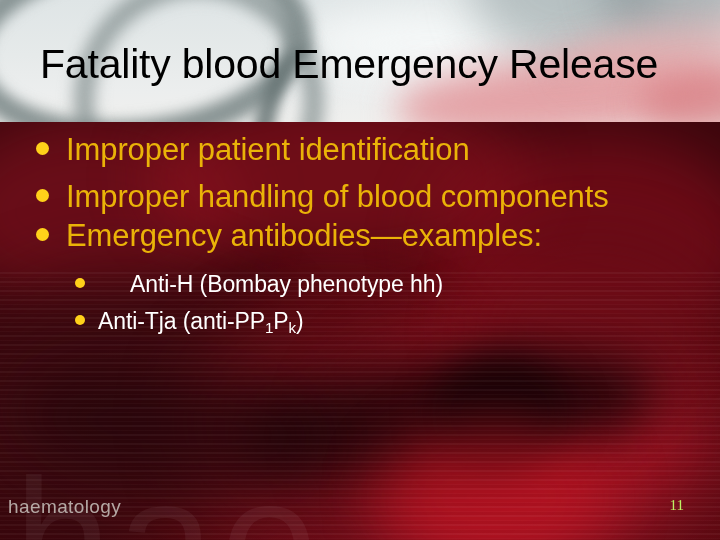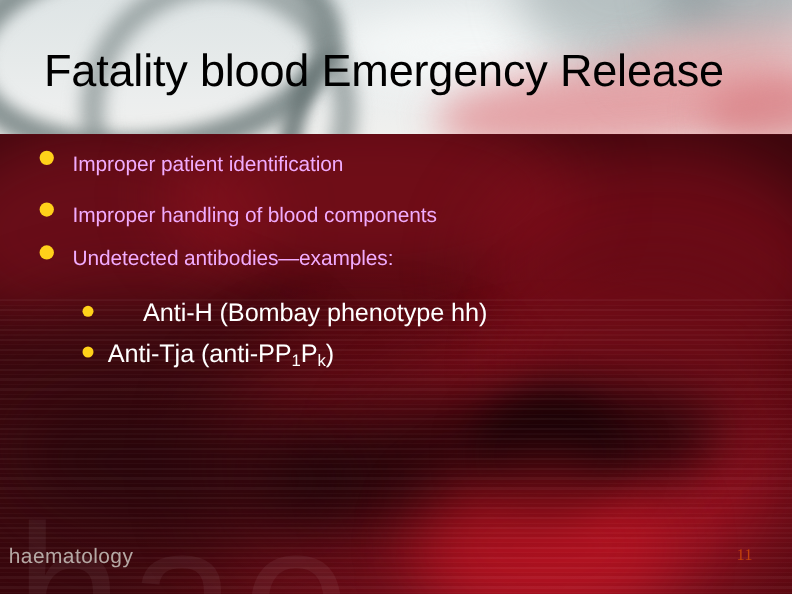--- a/index.html
+++ b/index.html
@@ -222,23 +222,23 @@
     display: inline-block;
   }
   .lvl1 { left: 36px; }
   .lvl1 .dot {
     width: 13px; height: 13px;
     margin-right: 17px;
     position: relative;
     top: -5px;
   }
   .lvl1 .txt {
-    font-size: 19px;
+    font-size: 31px;
     line-height: 34px;
-    color: #f0abfc;
+    color: #eab308;
     letter-spacing: -0.1px;
   }
   .lvl2 { left: 75px; }
   .lvl2 .dot {
     width: 10px; height: 10px;
     margin-right: 13px;
     position: relative;
     top: -4px;
   }
   .lvl2 .txt {
@@ -270,21 +270,21 @@
     color: #cfcac4;
     opacity: 0.82;
     letter-spacing: 0.4px;
   }
   .page-number {
     position: absolute;
     right: 36px;
     bottom: 26px;
     font-size: 15px;
     line-height: 17px;
-    color: #c2410c;
+    color: #bef264;
     font-family: "Liberation Serif", serif;
   }
 </style>
 </head>
 <body>
 
 <div class="slide">
 
   <div class="header-band">
     <div class="hdr-blob hdr-white"></div>
@@ -325,21 +325,21 @@
       <span class="txt">Improper patient identification</span>
     </div>
 
     <div class="bullet-row lvl1 r2">
       <span class="dot"></span>
       <span class="txt">Improper handling of blood components</span>
     </div>
 
     <div class="bullet-row lvl1 r3">
       <span class="dot"></span>
-      <span class="txt">Undetected antibodies—examples:</span>
+      <span class="txt">Emergency antibodies—examples:</span>
     </div>
 
     <div class="bullet-row lvl2 r4">
       <span class="dot"></span>
       <span class="txt">Anti-H (Bombay phenotype hh)</span>
     </div>
 
     <div class="bullet-row lvl2 r5">
       <span class="dot"></span>
       <span class="txt"><span>Anti-Tja (anti-PP</span><sub>1</sub><span>P</span><sub>k</sub><span>)</span></span>

